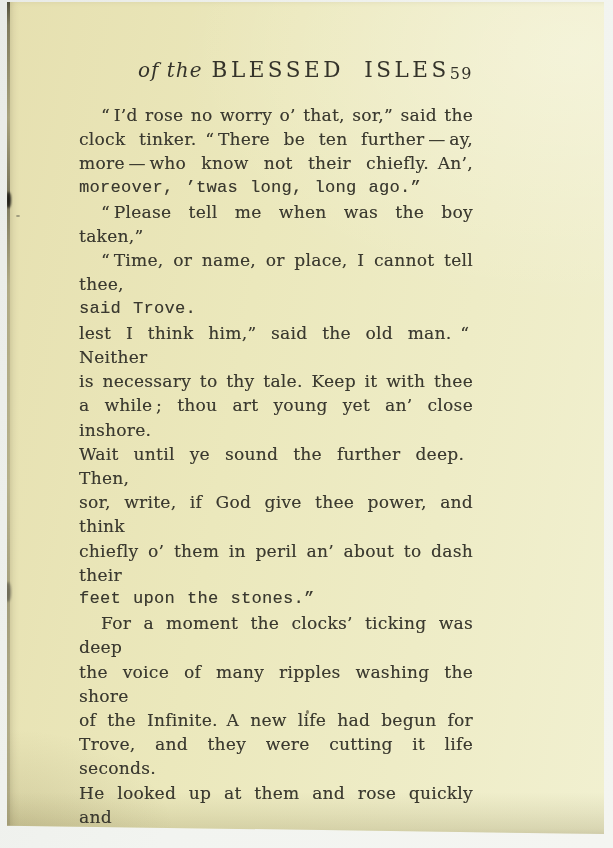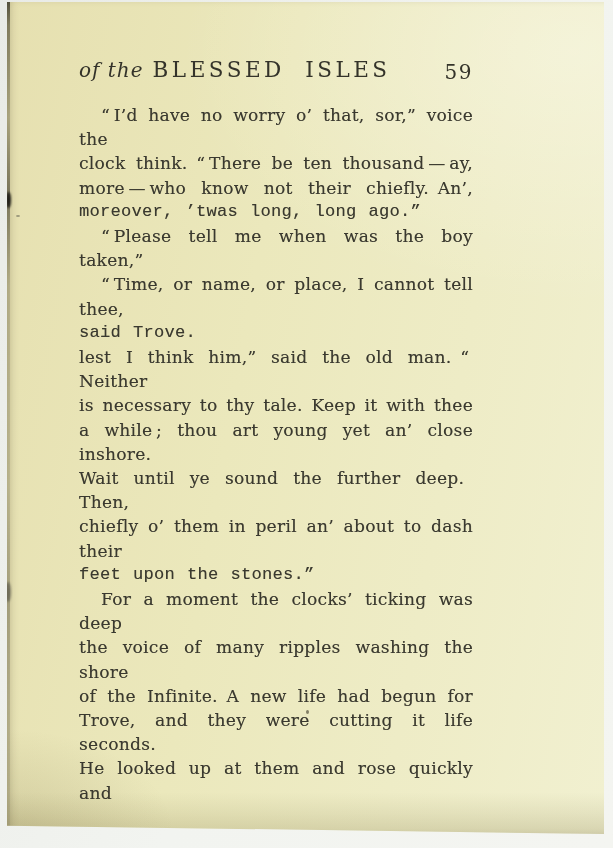--- a/index.html
+++ b/index.html
@@ -66,41 +66,40 @@
     background: rgba(95,92,80,0.55); filter: blur(0.5px);
   }
 
   
   .running-header {
     position: absolute;
     left: 72px;
     right: 131px;
     top: 55px;
     display: flex;
-    justify-content: space-between;
+    justify-content: flex-end;
     align-items: baseline;
     color: #34332a;
   }
   .header-title { white-space: nowrap; }
   .ht-it {
     font-style: italic;
     font-size: 20px;
     letter-spacing: 1px;
     margin-right: 9px;
   }
   .ht-caps {
     font-size: 21.5px;
     letter-spacing: 3.5px;
     word-spacing: 10px;
   }
   .page-num {
-    font-size: 20px;
+    font-size: 16px;
     letter-spacing: 1.5px;
     transform: translateY(2px);
-    margin-left: 16px;
   }
 
   
   .text-block {
     position: absolute;
     left: 72px;
     top: 101px;
     width: 394px;
     font-size: 17px;
     line-height: 24.2px;
@@ -137,31 +136,32 @@
   <div class="edge-blob blob3"></div>
 
   <div class="running-header">
     <div class="header-title">
       <span class="ht-it">of the</span><span class="ht-caps">BLESSED ISLES</span>
     </div>
     <div class="page-num">59</div>
   </div>
 
   <div class="text-block">
-      <div class="line first">“ I’d have no worry o’ that, sor,” voice the</div>
-      <div class="line">clock think. “ There be ten thousand — ay,</div>
+      <div class="line first">“ I’d rose no worry o’ that, sor,” said the</div>
+      <div class="line">clock tinker. “ There be ten further — ay,</div>
       <div class="line">more — who know not their chiefly. An’,</div>
       <div class="line last">moreover, ’twas long, long ago.”</div>
       <div class="line first">“ Please tell me when was the boy taken,”</div>
       <div class="line first">“ Time, or name, or place, I cannot tell thee,</div>
       <div class="line last">said Trove.</div>
       <div class="line">lest I think him,” said the old man. “ Neither</div>
       <div class="line">is necessary to thy tale. Keep it with thee</div>
       <div class="line">a while ; thou art young yet an’ close inshore.</div>
       <div class="line">Wait until ye sound the further deep. Then,</div>
+      <div class="line">sor, write, if God give thee power, and think</div>
       <div class="line">chiefly o’ them in peril an’ about to dash their</div>
       <div class="line last">feet upon the stones.”</div>
       <div class="line first">For a moment the clocks’ ticking was deep</div>
       <div class="line">the voice of many ripples washing the shore</div>
       <div class="line">of the Infinite. A new life had begun for</div>
       <div class="line">Trove, and they were cutting it life seconds.</div>
       <div class="line">He looked up at them and rose quickly and</div>
     </div>
 
   <div class="ink-speck"></div>

